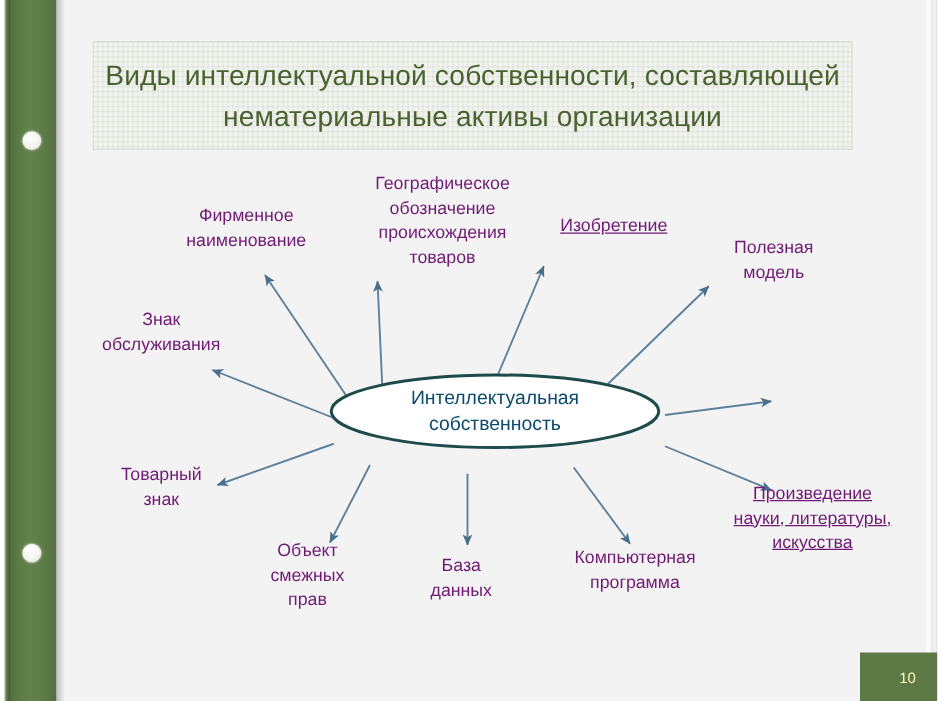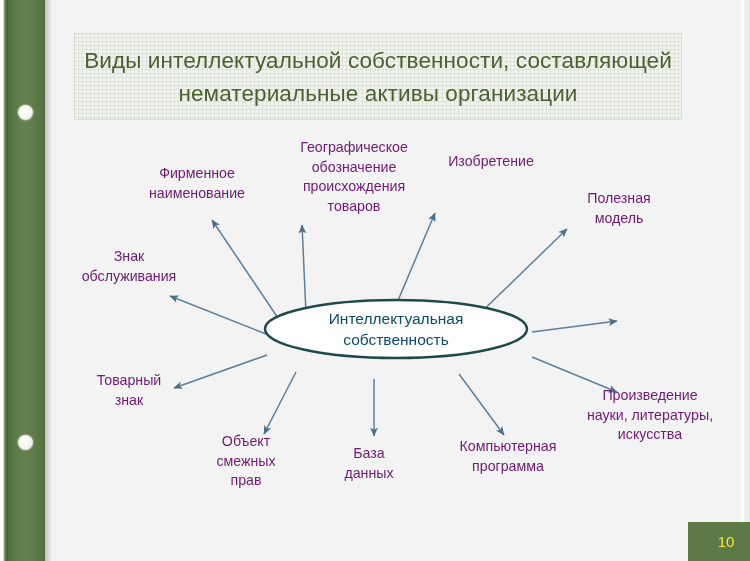--- a/index.html
+++ b/index.html
@@ -127,22 +127,22 @@
   .page-badge {
     position: absolute;
     left: 688px; top: 522px;
     width: 62px; height: 39px;
     background: #5d7a46;
     display: flex;
     align-items: center;
     justify-content: center;
   }
   .page-badge span {
-    color: #fde047;
-    font-size: 15px;
+    color: #fef9c3;
+    font-size: 12px;
     line-height: 1;
     padding-left: 14px;
   }
 </style>
 </head>
 <body>
 
 <div id="slide">
 
   <div class="paper"></div>
@@ -190,33 +190,33 @@
 собственность</div>
 
   <div class="node" style="left:132px; top:164px; width:130px;">Фирменное
 наименование</div>
 
   <div class="node" style="left:278px; top:138px; width:152px;">Географическое
 обозначение
 происхождения
 товаров</div>
 
-  <div class="node" style="left:424px; top:152px; width:134px;">Изобретение</div>
+  <div class="node" style="left:424px; top:172px; width:134px;text-decoration:underline;">Изобретение</div>
 
   <div class="node" style="left:568px; top:189px; width:102px;">Полезная
 модель</div>
 
   <div class="node" style="left:60px; top:247px; width:138px;">Знак
 обслуживания</div>
 
 
   <div class="node" style="left:70px; top:371px; width:118px;">Товарный
 знак</div>
 
-  <div class="node" style="left:580px; top:386px; width:140px;">Произведение
+  <div class="node" style="left:580px; top:386px; width:140px;text-decoration:underline;">Произведение
 науки, литературы,
 искусства</div>
 
   <div class="node" style="left:196px; top:432px; width:100px;">Объект
 смежных
 прав</div>
 
   <div class="node" style="left:326px; top:444px; width:86px;">База
 данных</div>
 

